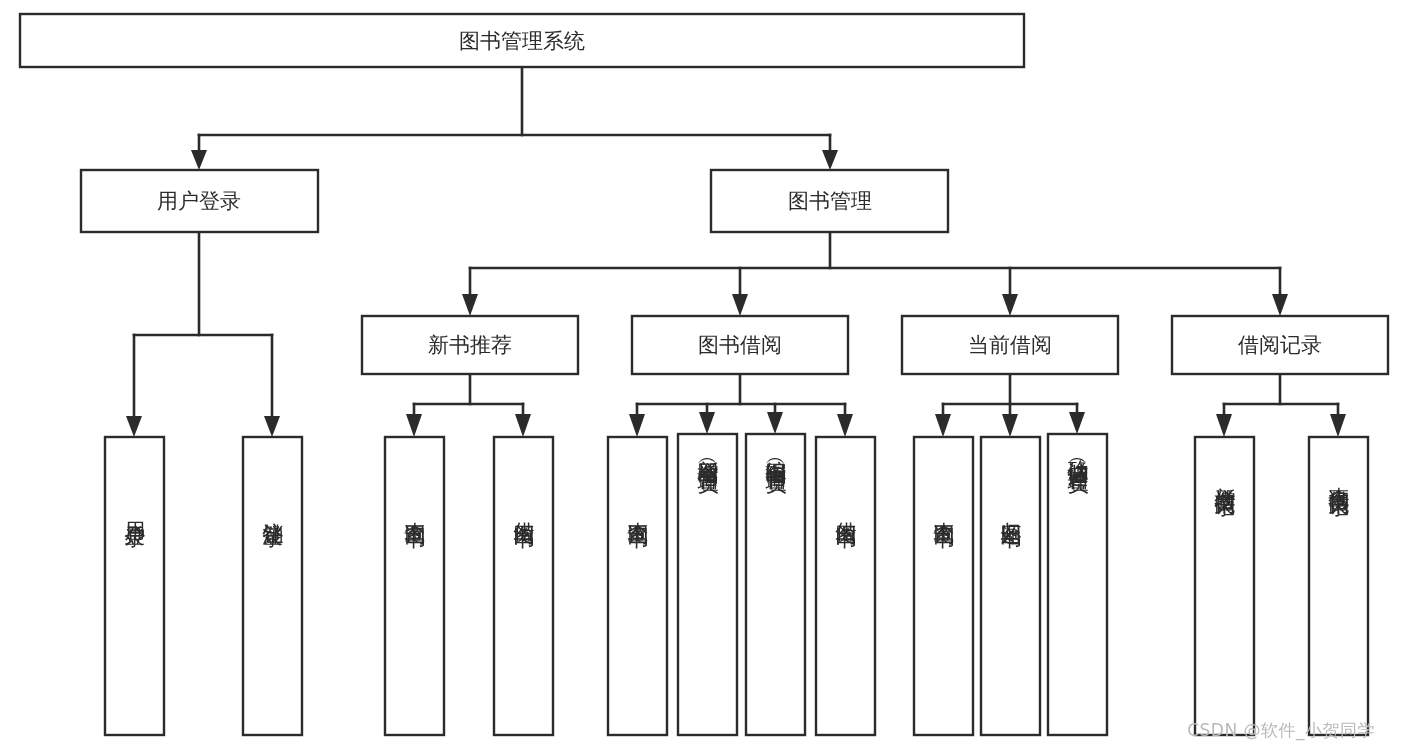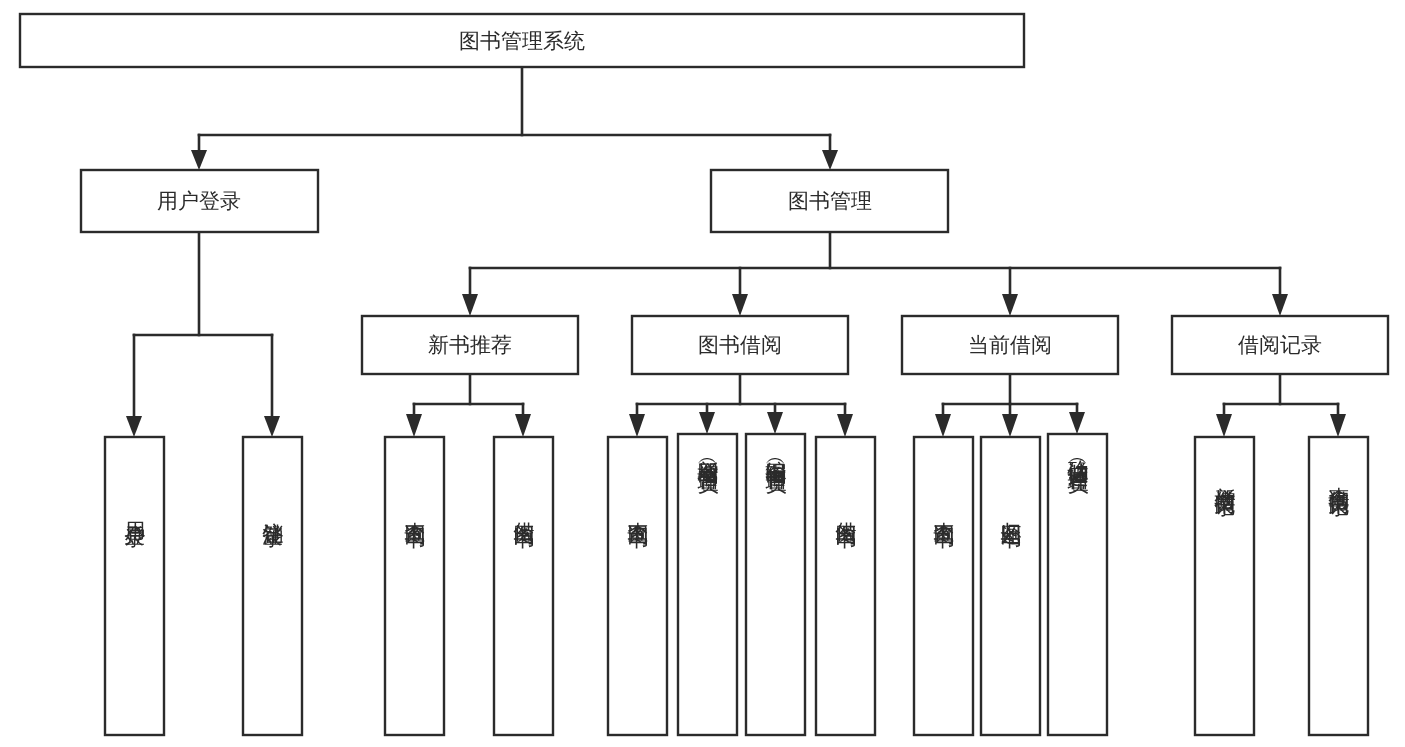--- a/index.html
+++ b/index.html
@@ -238,14 +238,15 @@
     <span class="vert-label">确认归还（管理员）</span>
   </div>
 
   <div class="vert-label-wrap" style="left:1195px; top:470px; width:59px; height:265px;">
     <span class="vert-label">新增借阅记录</span>
   </div>
   <div class="vert-label-wrap" style="left:1309px; top:470px; width:59px; height:265px;">
     <span class="vert-label">查询借阅记录</span>
   </div>
 
+  <div class="watermark">CSDN @软件_小贺同学</div>
 
 </div>
 
 </body></html>

